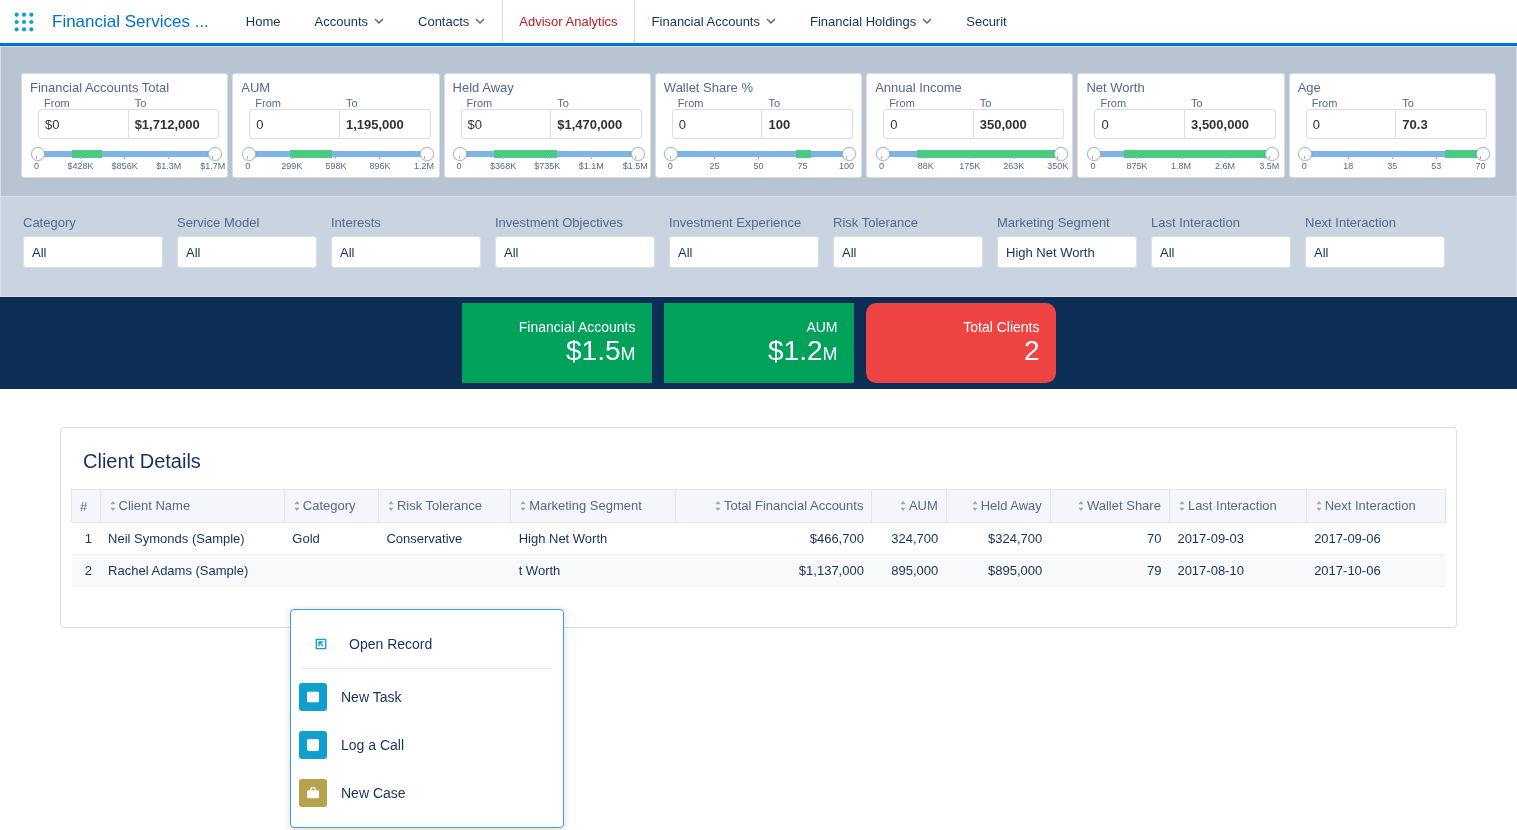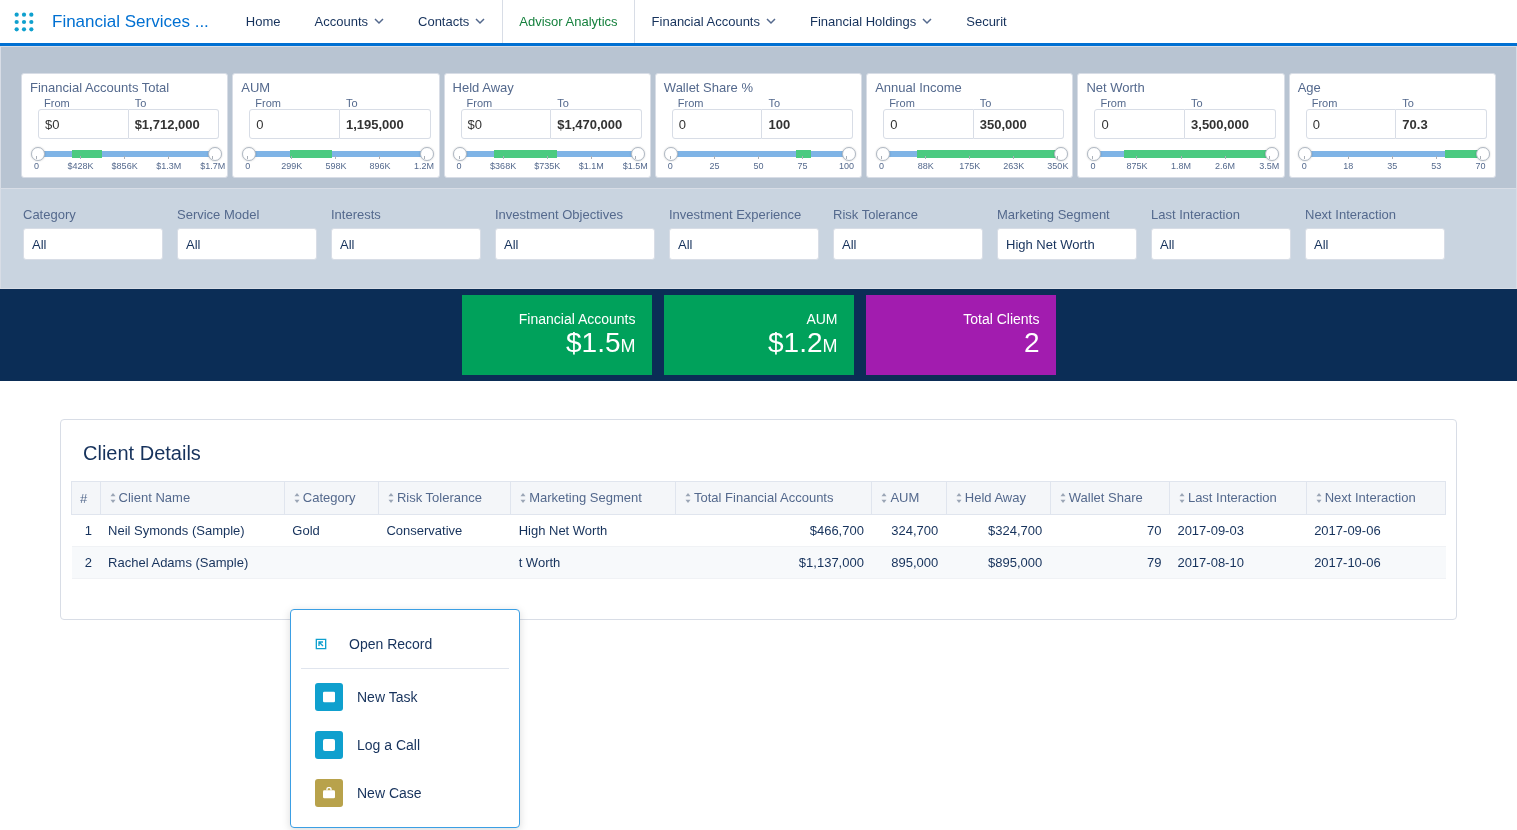--- a/index.html
+++ b/index.html
@@ -5,26 +5,26 @@
   * { box-sizing: border-box; margin: 0; padding: 0; }
   body { font-family: -apple-system, BlinkMacSystemFont, "Segoe UI", Arial, sans-serif; font-size: 13px; color: #16325c; background: #fff; width: 1517px; }
   
   
   .navbar { display: flex; align-items: center; height: 46px; border-bottom: 3px solid #0070d2; background: #fff; }
   .app-launcher { width: 48px; display:flex; align-items:center; justify-content:center; }
   .app-launcher svg { width:22px; height:22px; }
   .app-title { color:#0070d2; font-size:17px; padding:0 20px 0 4px; white-space:nowrap; }
   .nav-tabs { display:flex; height:100%; }
   .nav-tab { display:flex; align-items:center; padding:0 16px; font-size:13px; color:#16325c; cursor:pointer; border-left:1px solid transparent; border-right:1px solid transparent; white-space:nowrap; gap:6px; position:relative; }
-  .nav-tab.active { border-left:1px solid #d8dde6; border-right:1px solid #d8dde6; color:#15803d; }
+  .nav-tab.active { border-left:1px solid #d8dde6; border-right:1px solid #d8dde6; color:#b91c1c; }
   .nav-tab.active::after { content:""; position:absolute; left:0; right:0; bottom:-3px; height:3px; background:#0070d2; }
   .chev-icon svg { width:10px; height:10px; }
   
   
-  .range-panel { background:#b8c4d2; padding:26px 20px 10px 20px; display:flex; gap:4px; border:1px solid #d8dde6;align-items:center; }
+  .range-panel { background:#b8c4d2; padding:26px 20px 18px 20px; display:flex; gap:4px; border:1px solid #d8dde6;align-items:center; }
   .range-card { background:#fff; border:1px solid #d8dde6; border-radius:3px; padding:6px 8px 4px 8px; flex:1; min-width:0; }
   .range-title { font-size:13px; color:#54698d; margin-bottom:2px; white-space:nowrap; }
   .range-inputs { display:flex;margin-left:8px; }
   .range-input-col { flex:1; }
   .range-lbl { font-size:11px; color:#54698d; padding-left:6px; }
   .range-val { border:1px solid #d8dde6; height:30px; padding:0 6px; font-size:13px; width:100%; display:flex; align-items:center; border-radius:3px; color:#333; overflow:hidden; white-space:nowrap; }
   .range-input-col:first-child .range-val { border-top-right-radius:0; border-bottom-right-radius:0; }
   .range-input-col:last-child .range-val { border-top-left-radius:0; border-bottom-left-radius:0; border-left:none;font-weight:bold; }
   .slider-wrap { position:relative; height:28px; margin-top:6px; }
   .slider-track { position:absolute; top:6px; left:6px; right:6px; height:6px; background:#7fb4e6; border-radius:3px; }
@@ -37,40 +37,40 @@
   
   .drop-panel { background:#c9d4e0; padding:18px 22px 28px 22px; display:flex; gap:14px; border:1px solid #d8dde6; border-top:none; }
   .drop-col { display:flex; flex-direction:column; gap:6px; }
   .drop-lbl { font-size:13px; color:#54698d; white-space:nowrap; }
   .drop-field { background:#fff; border:1px solid #d8dde6; border-radius:3px; height:32px; padding:0 8px; font-size:13px; display:flex; align-items:center; min-width:130px; }
   
   
   .summary-bar { background:#0b2d56; display:flex; justify-content:center; gap:12px; padding:6px 0; }
   .summary-card { width:190px; height:80px; color:#fff; display:flex; flex-direction:column; align-items:flex-end; justify-content:center; padding:8px 16px; }
   .summary-card.green { background:#00a15b; }
-  .summary-card.blue { background:#a21caf; }
+  .summary-card.blue { background:#ef4444;border-radius:10px; }
   .summary-card .lbl { font-size:14px; }
   .summary-card .val { font-size:28px; font-weight:300; }
   .summary-card .val .suffix { font-size:18px; }
   
   
   .details-wrap { padding:38px 60px; }
   .details-card { border:1px solid #d8dde6; border-radius:4px; padding:22px 0 40px 0; }
   .details-title { font-size:20px; color:#16325c; padding:0 22px 16px 22px; font-weight:400; }
   .tbl { width:calc(100% - 20px); margin:0 10px; border-collapse:collapse; font-size:13px; }
   .tbl th { background:#f4f6f9; text-align:left; padding:8px 8px; font-weight:400; color:#54698d; border:1px solid #e0e5ee; white-space:nowrap; position:relative; }
-  .tbl th.r { text-align:left; }
+  .tbl th.r { text-align:right; }
   .tbl th .sort { display:inline-block; vertical-align:middle; margin-right:2px; }
   .tbl td { padding:8px 8px; border-bottom:1px solid #f0f2f5; white-space:nowrap; }
   .tbl td.r { text-align:right; }
   .tbl tbody tr:nth-child(even) td { background:#f7f9fb; }
   
   
-  .ctx-menu { position:absolute; background:#fff; border:1px solid #3b9fe4; border-radius:4px; box-shadow:0 2px 8px rgba(0,0,0,.15); padding:10px 0; width:230px; left:290px; top:609px; }
-  .ctx-item { display:flex; align-items:center; gap:14px; padding:10px 24px; cursor:pointer; font-size:14px; color:#16325c; }
+  .ctx-menu { position:absolute; background:#fff; border:1px solid #3b9fe4; border-radius:4px; box-shadow:0 2px 8px rgba(0,0,0,.15); padding:10px 0; width:274px; left:290px; top:609px; }
+  .ctx-item { display:flex; align-items:center; gap:14px; padding:10px 8px; cursor:pointer; font-size:14px; color:#16325c; }
   .ctx-item:first-child { border-bottom:1px solid #e0e5ee; margin:0 10px 4px 10px; padding:10px 6px; }
   .ctx-icon { width:28px; height:28px; border-radius:3px; display:flex; align-items:center; justify-content:center; }
   .ctx-icon svg { width:16px; height:16px; fill:#fff; }
   .ctx-icon.outline svg { fill:#0fa0ce; }
   
   .sort svg { width:8px; height:10px; fill:#9aa5b5; }
 </style>
 </head>
 <body>
 

